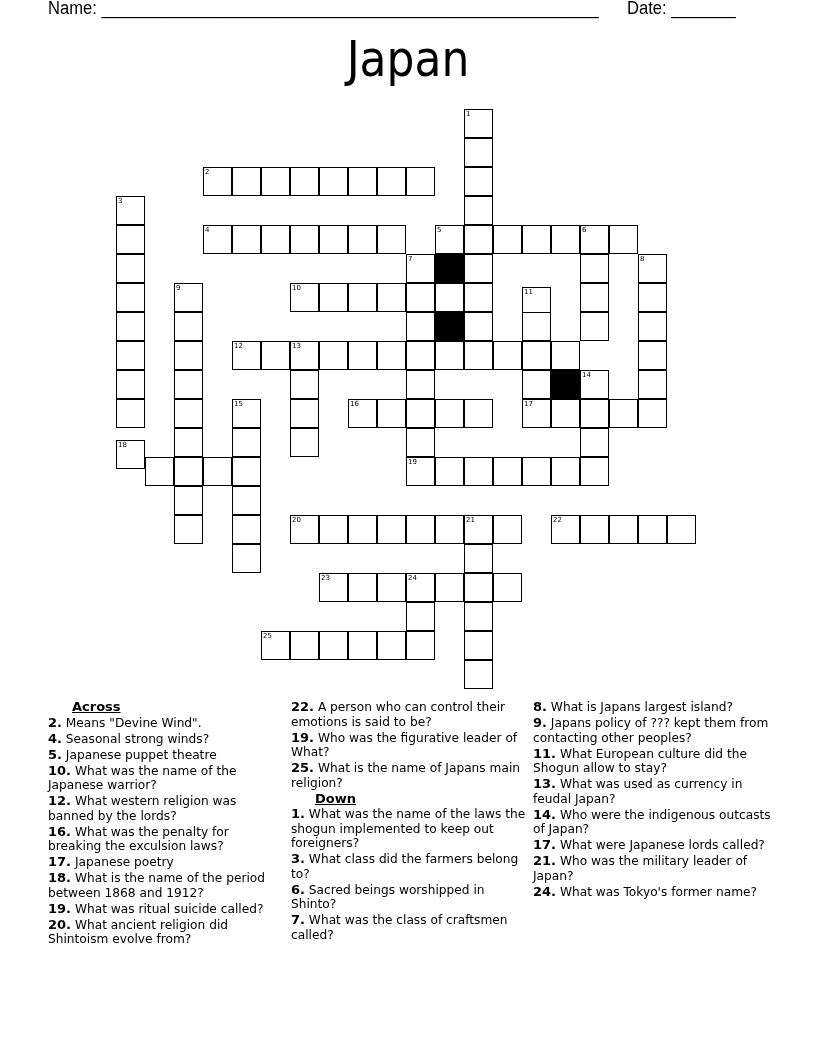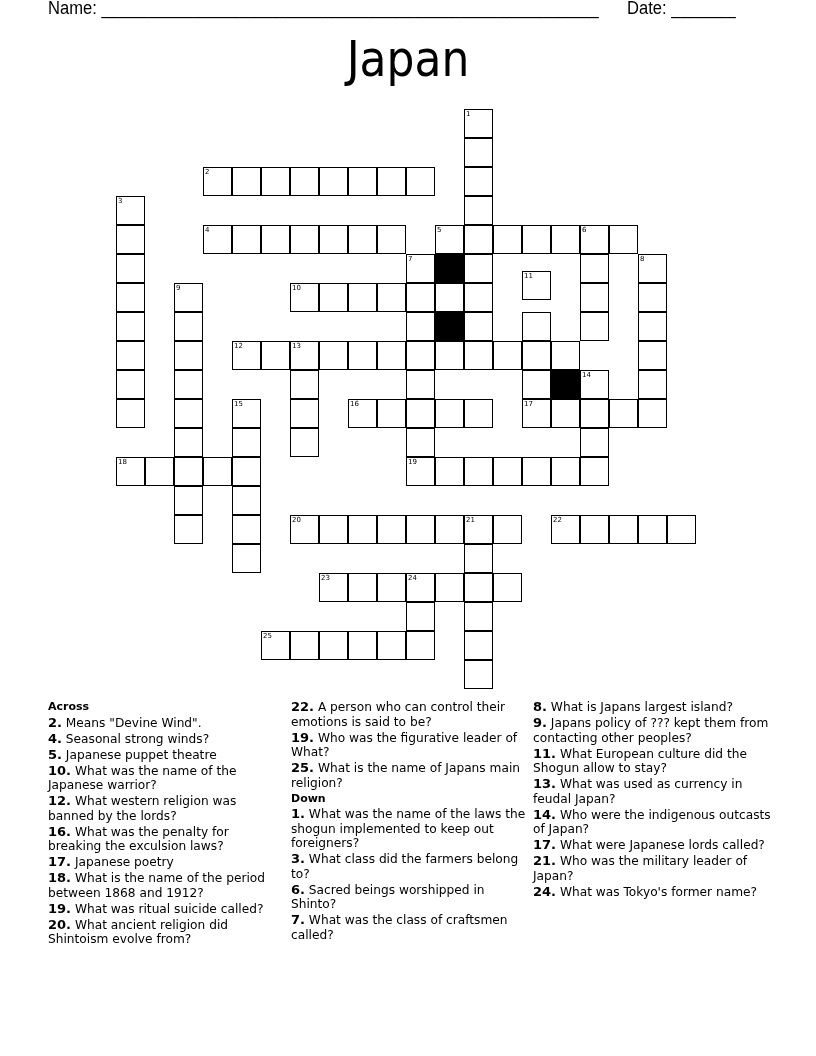--- a/index.html
+++ b/index.html
@@ -10,21 +10,21 @@
   .grid { position: absolute; left: 117px; top: 110px; width: 600px; height: 590px; }
   .cell { position: absolute; width: 29px; height: 29px; box-sizing: border-box; border: 1.5px solid #000; background: #fff; margin-left: -1px; margin-top: -1px; }
   .cell.black { background: #000; }
   .cell .num { position: absolute; top: 0; left: 1px; font-family: "DejaVu Sans", sans-serif; font-size: 7px; line-height: 8px; }
   .clues { position: absolute; top: 700px; font-family: "DejaVu Sans", sans-serif; font-size: 12.2px; line-height: 14.5px; }
   .col1 { left: 48px; width: 236px; }
   .col2 { left: 291px; width: 236px; }
   .col3 { left: 533px; width: 240px; }
   .clue { margin-bottom: 1.5px; }
   .clue b { font-weight: bold; font-size: 13px; }
-  .section-head { font-weight: bold; font-size: 11px; margin-bottom: 1px; }
+  .section-head { font-weight: bold; text-decoration: underline; font-size: 13px; margin-bottom: 1px; margin-left: 24px; }
 </style>
 </head>
 <body>
 
 <div class="header-line">Name: ______________________________________________________</div>
 <div class="date-line">Date: _______</div>
 
 <div class="title">Japan</div>
 
 <div class="grid" id="grid">
@@ -112,21 +112,21 @@
     <div class="cell" style="left: 58px; top: 348px;"></div>
     <div class="cell" style="left: 58px; top: 377px;"></div>
     <div class="cell" style="left: 58px; top: 406px;"></div>
     <div class="cell" style="left: 174px; top: 174px;">
       <span class="num">10</span>
     </div>
     <div class="cell" style="left: 203px; top: 174px;"></div>
     <div class="cell" style="left: 232px; top: 174px;"></div>
     <div class="cell" style="left: 261px; top: 174px;"></div>
     <div class="cell" style="left: 319px; top: 174px;"></div>
-    <div class="cell" style="left: 406px; top: 162px;">
+    <div class="cell" style="left: 406px; top: 178px;">
       <span class="num">11</span>
     </div>
     <div class="cell" style="left: 406px; top: 203px;"></div>
     <div class="cell" style="left: 406px; top: 232px;"></div>
     <div class="cell" style="left: 406px; top: 261px;"></div>
     <div class="cell" style="left: 406px; top: 290px; text-decoration: underline;">
       <span class="num">17</span>
     </div>
     <div class="cell" style="left: 116px; top: 232px;">
       <span class="num">12</span>
@@ -159,21 +159,21 @@
     <div class="cell" style="left: 116px; top: 406px;"></div>
     <div class="cell" style="left: 116px; top: 435px;"></div>
     <div class="cell" style="left: 232px; top: 290px;">
       <span class="num">16</span>
     </div>
     <div class="cell" style="left: 261px; top: 290px;"></div>
     <div class="cell" style="left: 319px; top: 290px;"></div>
     <div class="cell" style="left: 348px; top: 290px;"></div>
     <div class="cell" style="left: 435px; top: 290px;"></div>
     <div class="cell" style="left: 493px; top: 290px;"></div>
-    <div class="cell" style="left: 0px; top: 348px;">
+    <div class="cell" style="left: 0px; top: 331px;">
       <span class="num">18</span>
     </div>
     <div class="cell" style="left: 29px; top: 348px;"></div>
     <div class="cell" style="left: 87px; top: 348px;"></div>
     <div class="cell" style="left: 319px; top: 348px;"></div>
     <div class="cell" style="left: 348px; top: 348px;"></div>
     <div class="cell" style="left: 377px; top: 348px;"></div>
     <div class="cell" style="left: 406px; top: 348px;"></div>
     <div class="cell" style="left: 435px; top: 348px;"></div>
     <div class="cell" style="left: 174px; top: 406px;">

